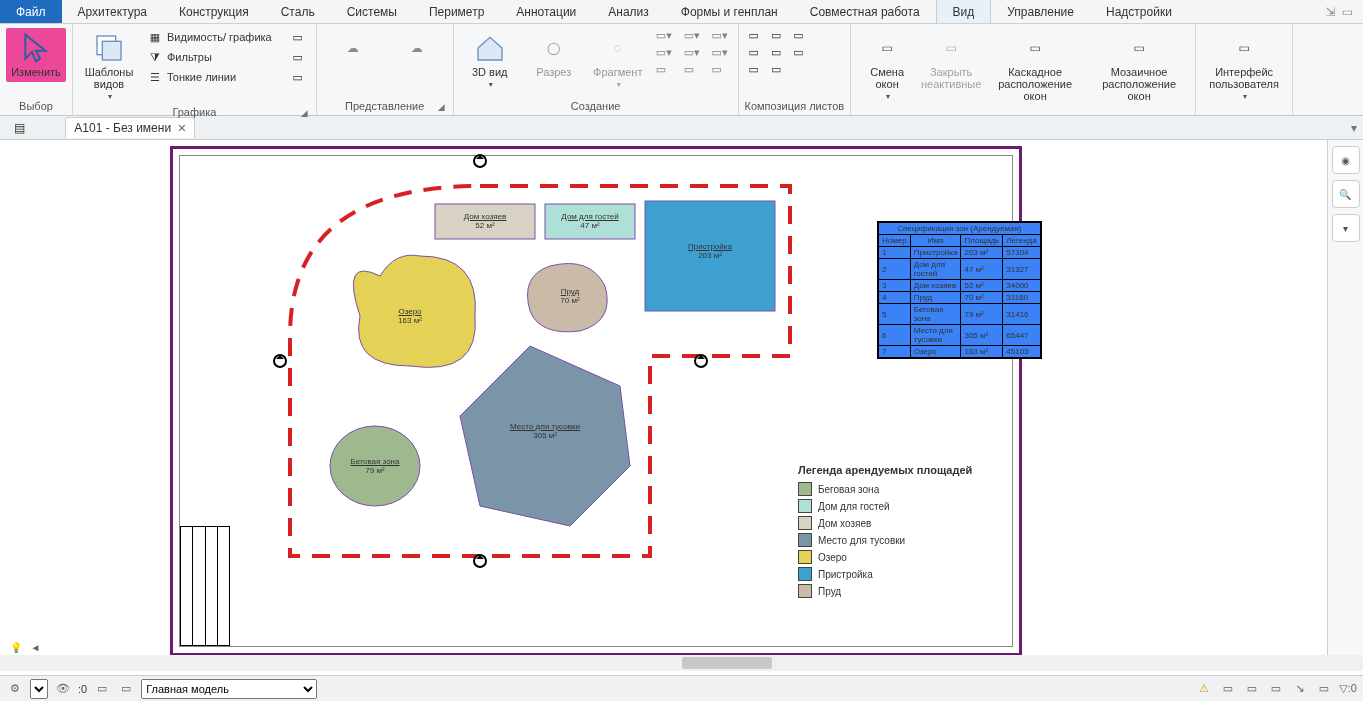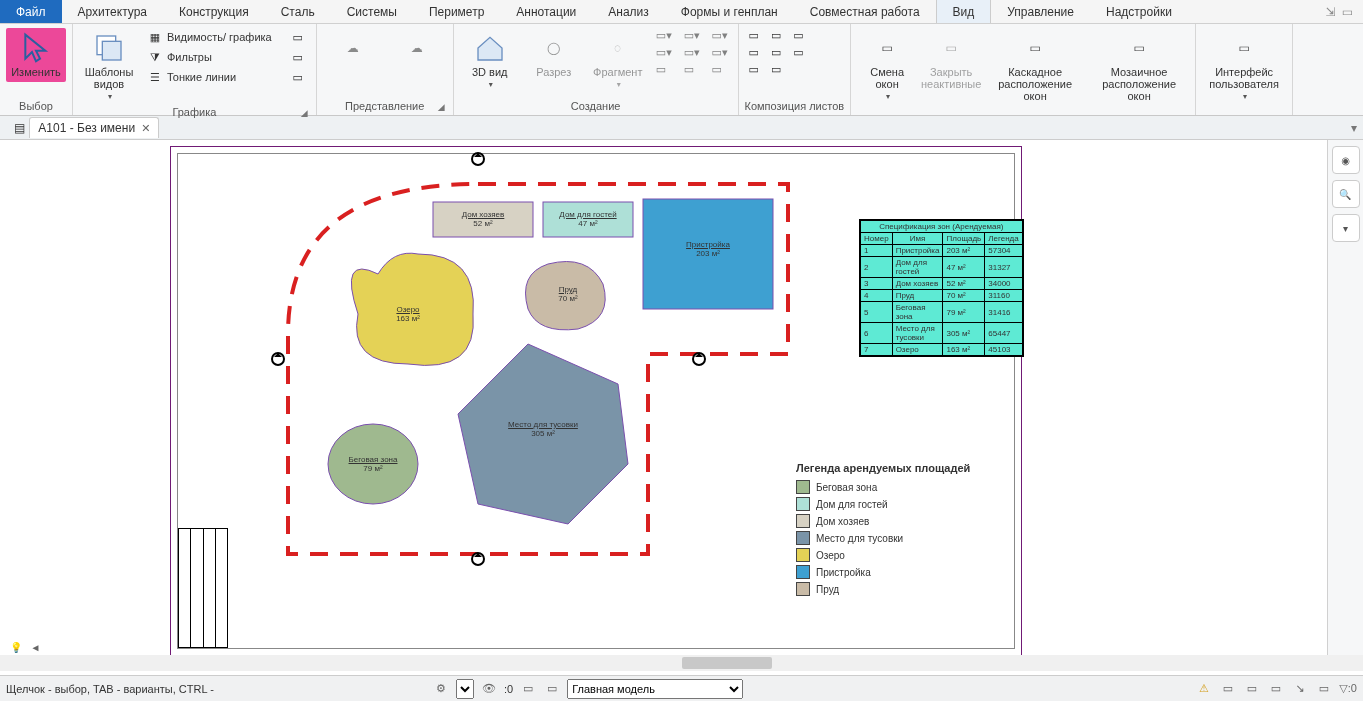--- a/index.html
+++ b/index.html
@@ -25,31 +25,31 @@
   .btn-large .lbl { font-size:11px; line-height:1.1; }
   .btn-small-row { display:flex; flex-direction:column; gap:2px;}
   .btn-small { display:flex; align-items:center; gap:4px; padding:1px 4px; font-size:11px; cursor:pointer; white-space:nowrap;}
   .btn-small .ic { width:16px; height:16px; display:flex; align-items:center; justify-content:center;}
   .ic svg { width:100%; height:100%; }
   .dd { font-size:8px; color:#555; margin-left:2px;}
   .ribbon-faded .btn-large, .ribbon-faded .btn-small { opacity:0.55; }
 
   
   .doctabs { height:24px; background:#eef1f3; border-bottom:1px solid #ccc; display:flex; align-items:center; padding-left:4px;}
-  .doctab { display:flex; align-items:center; gap:6px; background:#fff; border:1px solid #ccc; border-bottom:none; padding:3px 8px; font-size:12px; border-radius:3px 3px 0 0;}
+  .doctab { display:flex; align-items:center; gap:6px; background:#fff; border:1px solid #ccc; border-bottom:none; padding:3px 8px; font-size:12px; border-radius:3px 3px 0 0;margin-left:36px;}
   .doctab .close { font-size:11px; color:#666; cursor:pointer;}
   .doctabs .endcap { flex:1; }
   .doctabs .endbtn { padding:0 6px; color:#777;}
 
   
   .canvas-wrap { position:absolute; top:140px; left:0; right:16px; bottom:46px; background:#fff; overflow:hidden;}
-  .sheet { position:absolute; left:170px; top:6px; width:852px; height:510px; border:1px solid #701a75; background:#fff; box-shadow:0 0 0 3px #fff;}
+  .sheet { position:absolute; left:170px; top:6px; width:852px; height:510px; border:3px solid #701a75; background:#fff; box-shadow:0 0 0 3px #fff;}
   .sheet-inner { position:absolute; left:6px; right:6px; top:6px; bottom:6px; border:1px solid #888;}
   
-  .schedule { position:absolute; left:681px; top:65px; border:1px solid #000; font-size:8px; background:#5eead4;}
+  .schedule { position:absolute; left:697px; top:65px; border:1px solid #000; font-size:8px; background:#3b82f6;}
   .schedule table { border-collapse:collapse; }
   .schedule th, .schedule td { border:1px solid #000; padding:1px 3px; text-align:left; font-weight:normal; font-size:8px;}
   .schedule .title-row td { text-align:center; font-size:8px;}
   .schedule th { text-align:center; }
 
   .legend { position:absolute; left:586px; top:308px; font-size:10px;margin-left:32px;}
   .legend .title { font-weight:bold; margin-bottom:6px; font-size:11px;}
   .legend .row { display:flex; align-items:center; gap:6px; margin:3px 0;}
   .legend .sw { width:14px; height:14px; border:1px solid #444;}
   
@@ -448,21 +448,20 @@
 <div class="viewcontrol">
   <span>💡</span>
   <span>◄</span>
 </div>
 
 <div class="scrollbar-h">
   <div class="thumb"></div>
 </div>
 
 <div class="statusbar">
-  <div class="msg">Щелчок - выбор, TAB - варианты, CTRL -</div>
   <span class="sicon">⚙</span>
   <select style="width:18px;"></select>
   <span class="sicon">👁</span>
   <span>:0</span>
   <span class="sicon">▭</span>
   <span class="sicon">▭</span>
   <select style="width:176px;"><option>Главная модель</option></select>
   <div class="sp"></div>
   <span class="sicon" style="color:#d4a020">⚠</span>
   <span class="sicon">▭</span>

